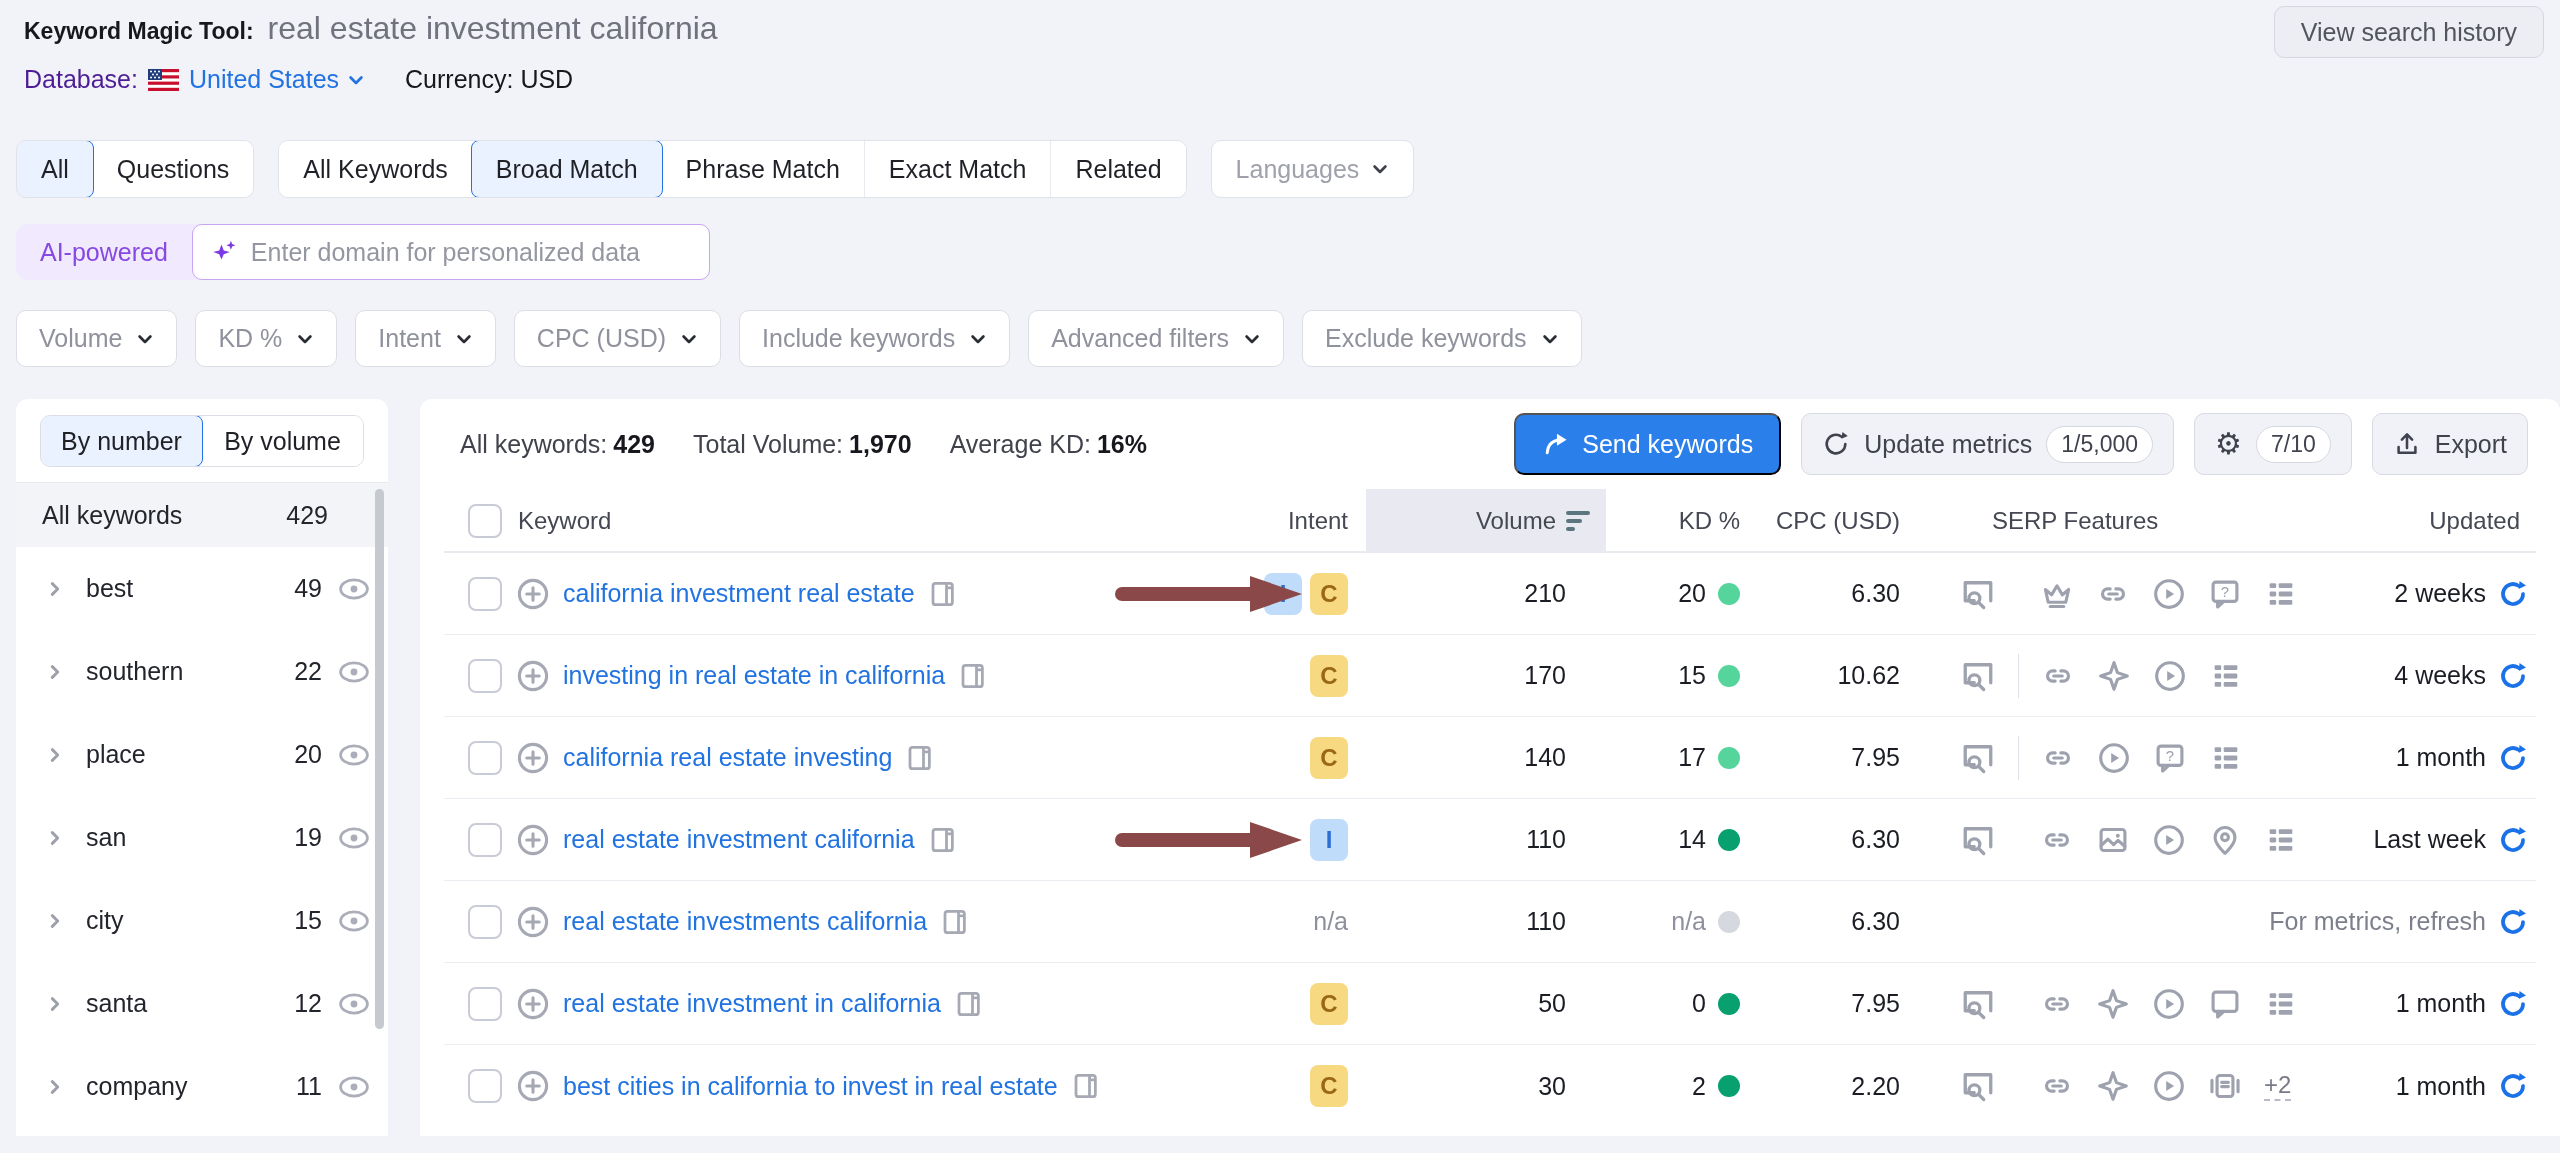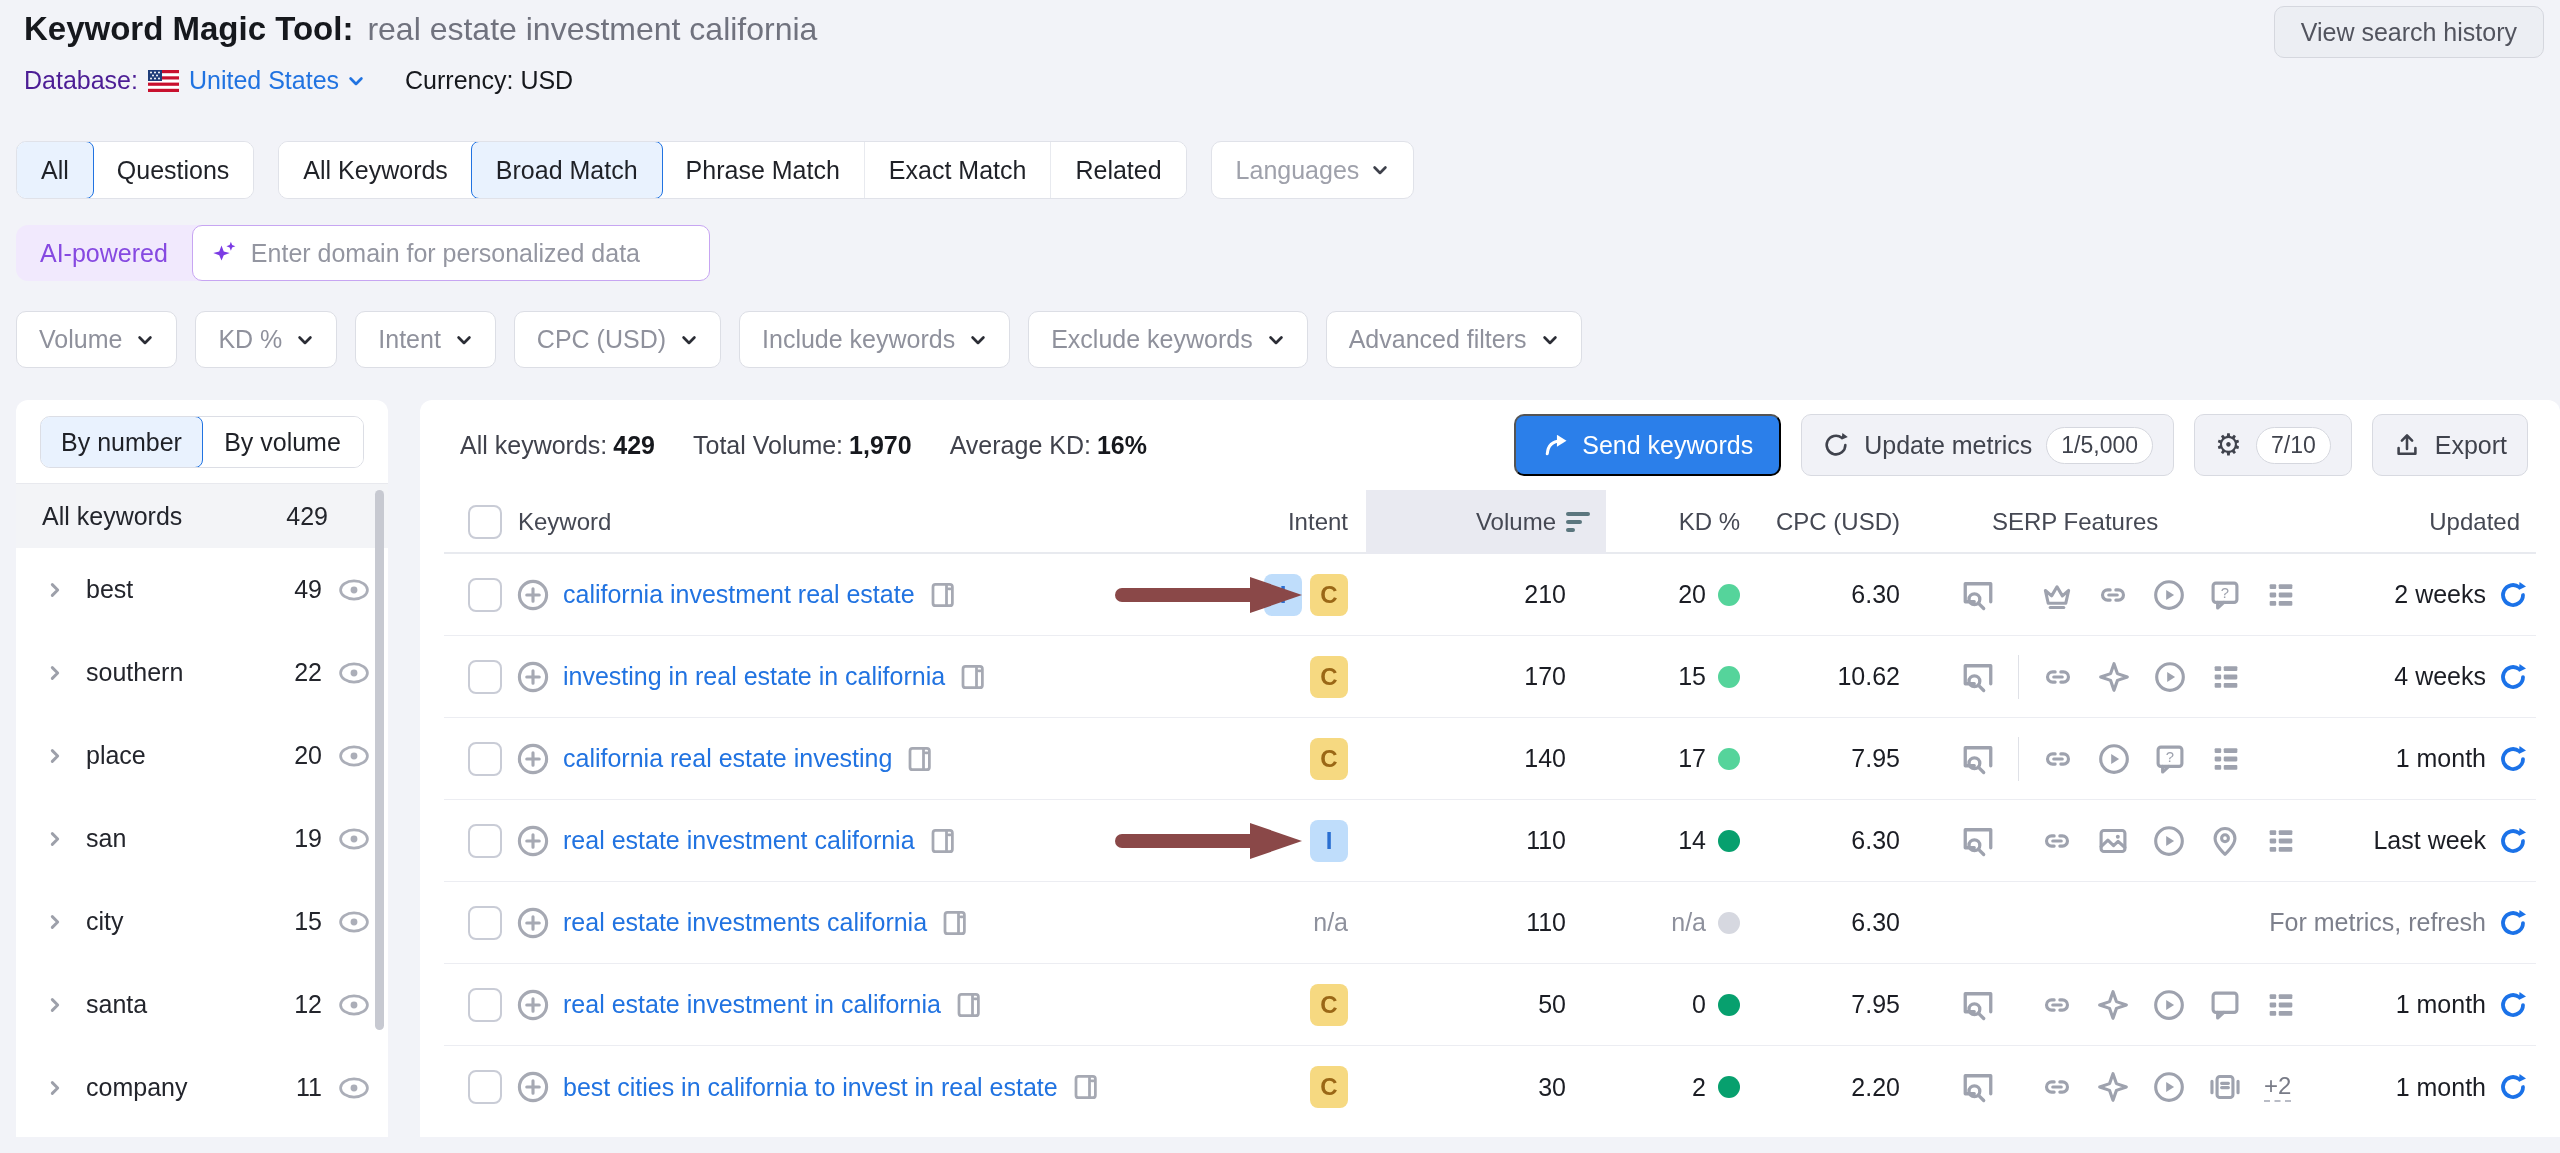--- a/index.html
+++ b/index.html
@@ -7,21 +7,21 @@
   body {
     font-family:"Liberation Sans","DejaVu Sans",sans-serif;
     background:#F2F3F8; color:#1B1D24; position:relative;
   }
   .icon { display:inline-flex; align-items:center; justify-content:center; flex:none; }
   .icon svg { display:block; }
 
   
   .topbar { padding:10px 24px 0 24px; position:relative; }
   .title-row { display:flex; align-items:baseline; gap:14px; }
-  .page-title { font-size:33px; font-weight:bold; color:#16181D; }
+  .page-title { font-size:23px; font-weight:bold; color:#16181D; }
   .page-query { font-size:32px; color:#70727E; }
   .history-btn {
     position:absolute; top:6px; right:16px; height:52px; padding:0 26px;
     background:#ECEEF3; border:1px solid #D5D7DE; border-radius:10px;
     font-size:25px; color:#52545E; display:flex; align-items:center; cursor:pointer;
   }
   .db-row { display:flex; align-items:center; margin-top:18px; font-size:25px; gap:10px; }
   .db-label { color:#4c1d95; }
   .db-value { color:#2173E1; display:flex; align-items:center; gap:8px; cursor:pointer; }
   .db-value .chev { color:#2173E1; }
@@ -297,29 +297,29 @@
     </button>
     <button class="filter-btn">
       <span>Include keywords</span>
       <span class="icon chev">
         <svg width="18" height="18" viewBox="0 0 16 16">
           <path d="M3.2 5.8 8 10.6l4.8-4.8" fill="none" stroke="currentColor" stroke-width="2.4" stroke-linecap="round" stroke-linejoin="round"></path>
         </svg>
       </span>
     </button>
     <button class="filter-btn">
-      <span>Exclude keywords</span>
+      <span>Advanced filters</span>
       <span class="icon chev">
         <svg width="18" height="18" viewBox="0 0 16 16">
           <path d="M3.2 5.8 8 10.6l4.8-4.8" fill="none" stroke="currentColor" stroke-width="2.4" stroke-linecap="round" stroke-linejoin="round"></path>
         </svg>
       </span>
     </button>
     <button class="filter-btn">
-      <span>Advanced filters</span>
+      <span>Exclude keywords</span>
       <span class="icon chev">
         <svg width="18" height="18" viewBox="0 0 16 16">
           <path d="M3.2 5.8 8 10.6l4.8-4.8" fill="none" stroke="currentColor" stroke-width="2.4" stroke-linecap="round" stroke-linejoin="round"></path>
         </svg>
       </span>
     </button>
   </div>
 
 <div class="content">
   <aside class="sidebar">

